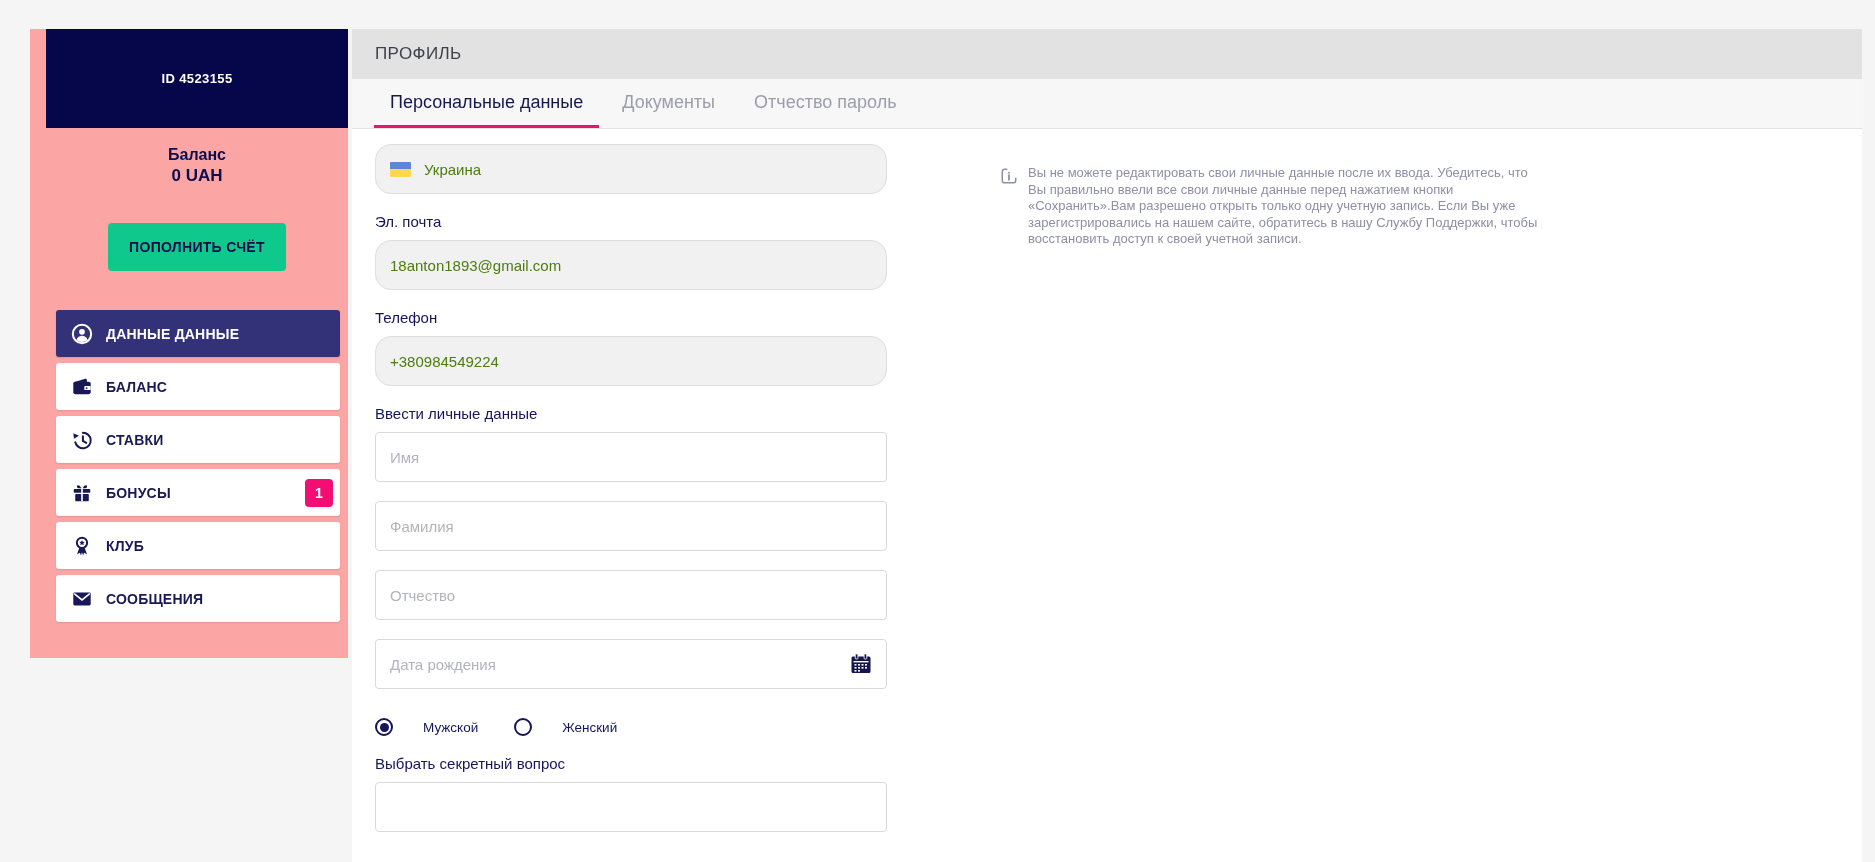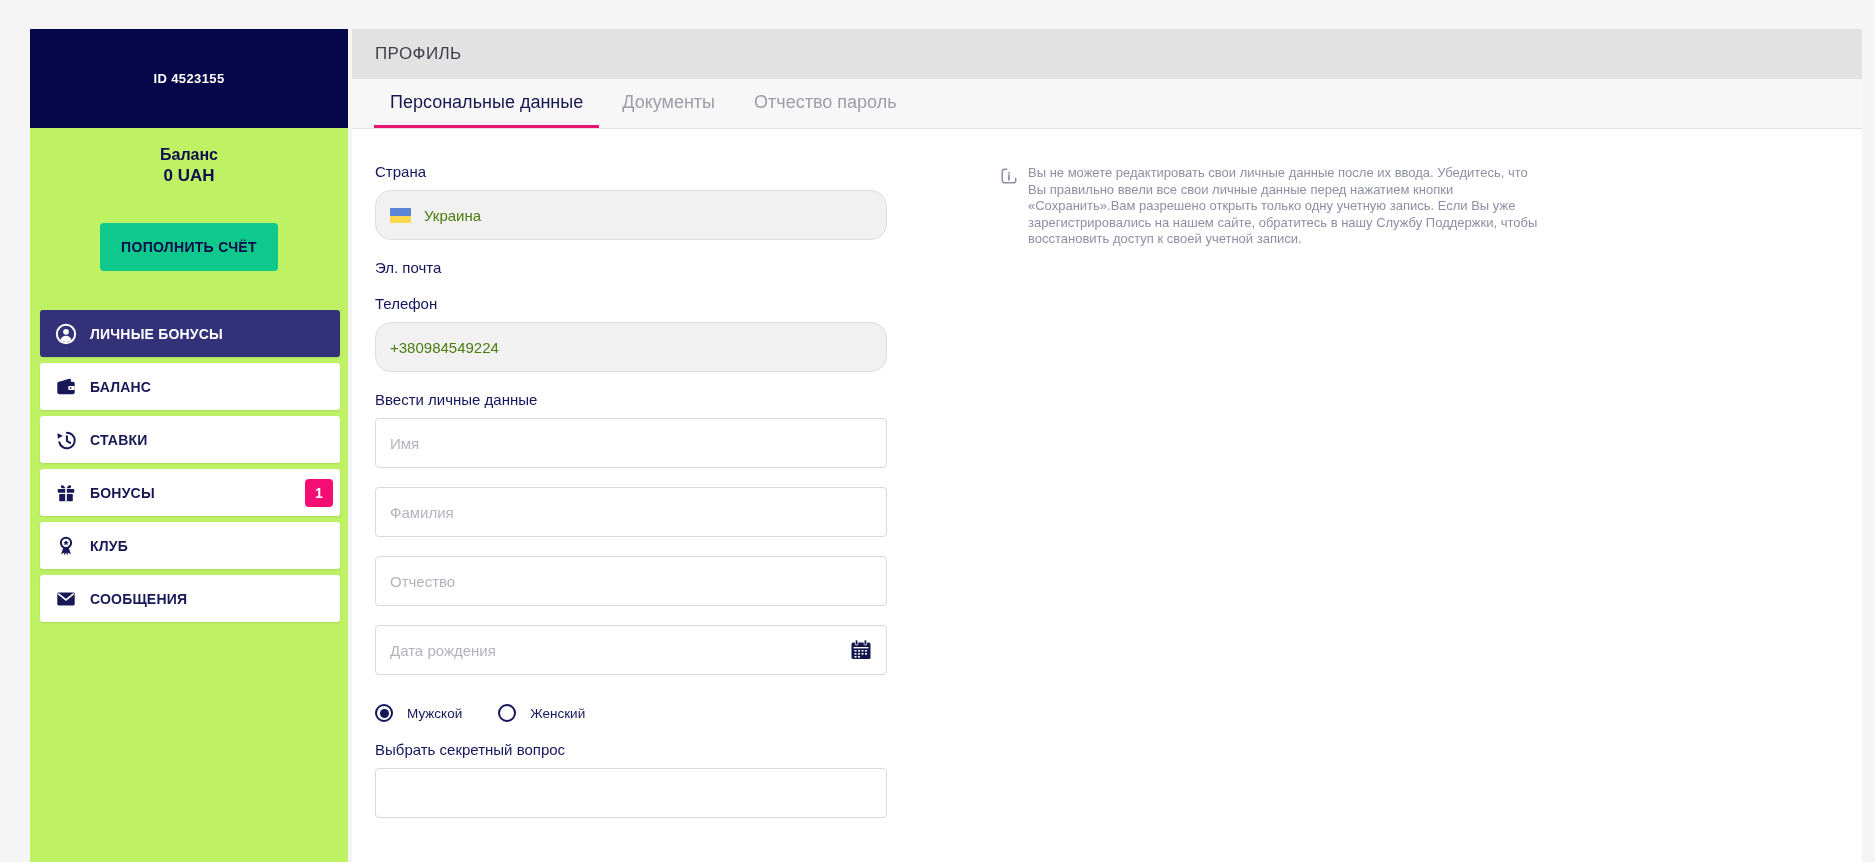--- a/index.html
+++ b/index.html
@@ -4,21 +4,21 @@
 <style>
   * { margin:0; padding:0; box-sizing:border-box; }
   html,body { width:1875px; height:862px; overflow:hidden; }
   body {
     background:#f5f5f6;
     font-family:"Liberation Sans","DejaVu Sans",sans-serif;
     position:relative;
     color:#15155c;
   }
   
-  .sidebar { position:absolute; left:30px; top:29px; width:318px; height:833px; background:#bef264; }
+  .sidebar { position:absolute; left:30px; top:29px; width:318px; height:629px; background:#fca5a5;padding-left:16px; }
   .sidebar-header {
     height:99px; background:#06064a; display:flex; align-items:center; justify-content:center;
   }
   .user-id { color:#fff; font-size:13px; font-weight:bold; letter-spacing:.4px; }
   .balance-box { text-align:center; padding-top:17px; }
   .balance-label { font-size:16px; font-weight:bold; color:#0e0e4d; line-height:20px; }
   .balance-value { font-size:17px; font-weight:bold; color:#0e0e4d; line-height:22px; }
   .deposit-btn {
     margin-top:36px; width:178px; height:48px; border:none; border-radius:4px;
     background:#0fc98c; color:#0b0b4b; font-family:inherit;
@@ -61,21 +61,21 @@
   .flag { width:21px; height:15px; margin-right:13px; border-radius:1px;
     background:linear-gradient(to bottom,#5b85d6 0 50%,#ffd84d 50% 100%); flex:0 0 21px; }
   .text-input {
     width:100%; height:50px; border:1px solid #d9d9d9; border-radius:4px; background:#fff;
     padding:8px 14px; font-family:inherit; font-size:15px; color:#14144e; margin-bottom:19px;
   }
   .text-input::placeholder { color:#b3b3bd; opacity:1; }
   .date-wrap { position:relative; }
   .date-wrap .cal { position:absolute; right:14px; top:13px; pointer-events:none; }
   .radio-row { display:flex; align-items:center; margin:10px 0 3px; }
-  .radio-opt { display:flex; align-items:center; margin-right:36px; cursor:pointer; }
+  .radio-opt { display:flex; align-items:center; margin-right:36px; cursor:pointer;gap:16px; }
   .radio-circle {
     width:18px; height:18px; border:2px solid #15155c; border-radius:50%;
     margin-right:14px; display:flex; align-items:center; justify-content:center;
   }
   .radio-circle .dot { width:9px; height:9px; border-radius:50%; background:#15155c; display:none; }
   .radio-opt.selected .radio-circle .dot { display:block; }
   .radio-opt span.lbl { font-size:13.5px; color:#15155c; }
   
   .info-col { margin-left:113px; width:560px; display:flex; padding-top:21px; }
   .info-icon { flex:0 0 18px; margin-right:10px; margin-top:2px; }
@@ -97,21 +97,21 @@
 
   <div class="menu">
     <div class="menu-item active">
       <span class="mi-icon">
         <svg width="22" height="22" viewBox="0 0 24 24">
             <circle cx="12" cy="12" r="10" fill="none" stroke="currentColor" stroke-width="2.2"></circle>
             <circle cx="12" cy="9.6" r="3.1" fill="currentColor"></circle>
             <path d="M5.8 18.6c1.2-3.2 3.8-4.6 6.2-4.6s5 1.4 6.2 4.6a10 10 0 0 1-12.4 0z" fill="currentColor"></path>
           </svg>
       </span>
-      <span>ЛИЧНЫЕ БОНУСЫ</span>
+      <span>ДАННЫЕ ДАННЫЕ</span>
     </div>
 
     <div class="menu-item">
       <span class="mi-icon">
         <svg width="22" height="22" viewBox="0 0 24 24">
             <path d="M4 6.5L15.5 3a1.4 1.4 0 0 1 1.8 1.3v2.2z" fill="currentColor"></path>
             <rect x="2.5" y="6.2" width="19" height="13.6" rx="2" fill="currentColor"></rect>
             <rect x="14.5" y="11" width="7" height="4.4" rx="1" fill="#ffffff"></rect>
             <circle cx="17" cy="13.2" r="1" fill="currentColor"></circle>
           </svg>
@@ -174,27 +174,29 @@
 
   <div class="tabs">
     <div class="tab active">Персональные данные</div>
     <div class="tab">Документы</div>
     <div class="tab">Отчество пароль</div>
   </div>
 
   <div class="content">
     <div class="form-col">
 
-      <label class="form-label">Страна</label>
       <div class="field-static">
         <span class="flag"></span>
         <span>Украина</span>
       </div>
 
       <label class="form-label">Эл. почта</label>
+      <div class="field-static">
+        <span>18anton1893@gmail.com</span>
+      </div>
 
       <label class="form-label">Телефон</label>
       <div class="field-static">
         <span>+380984549224</span>
       </div>
 
       <label class="form-label">Ввести личные данные</label>
 
       <input class="text-input" type="text" placeholder="Имя" style="">
 

